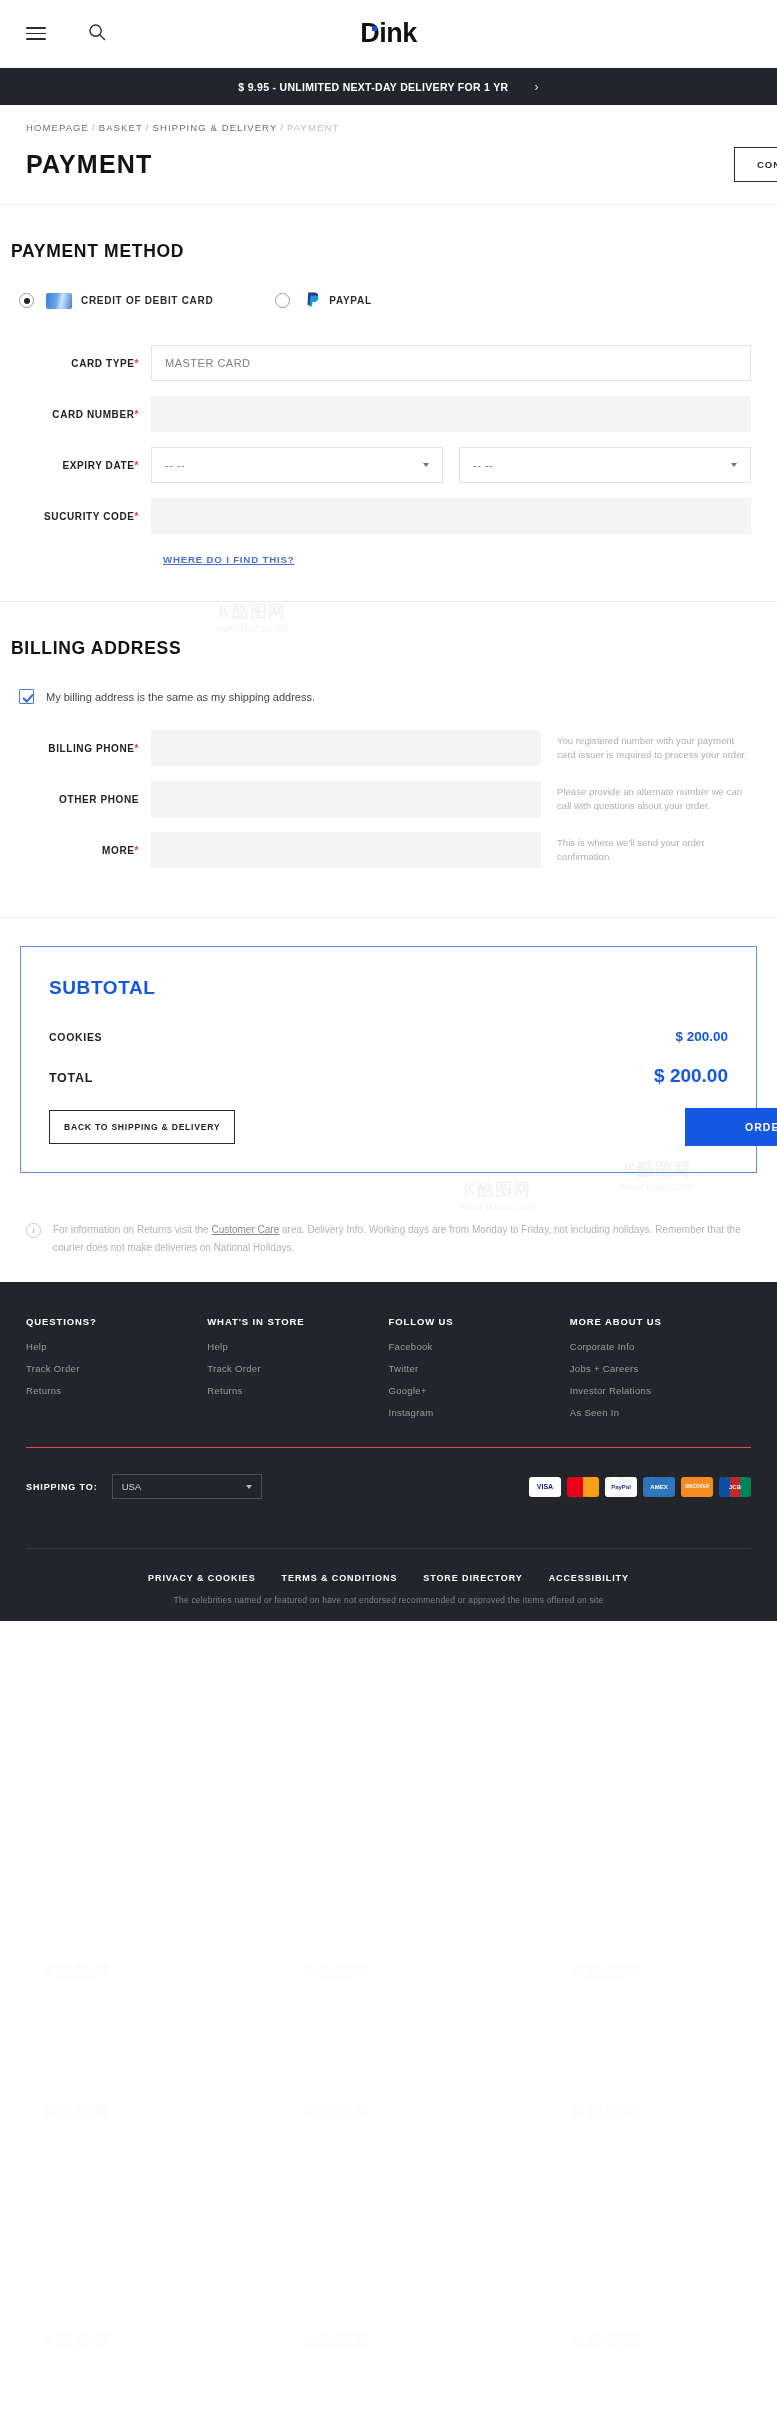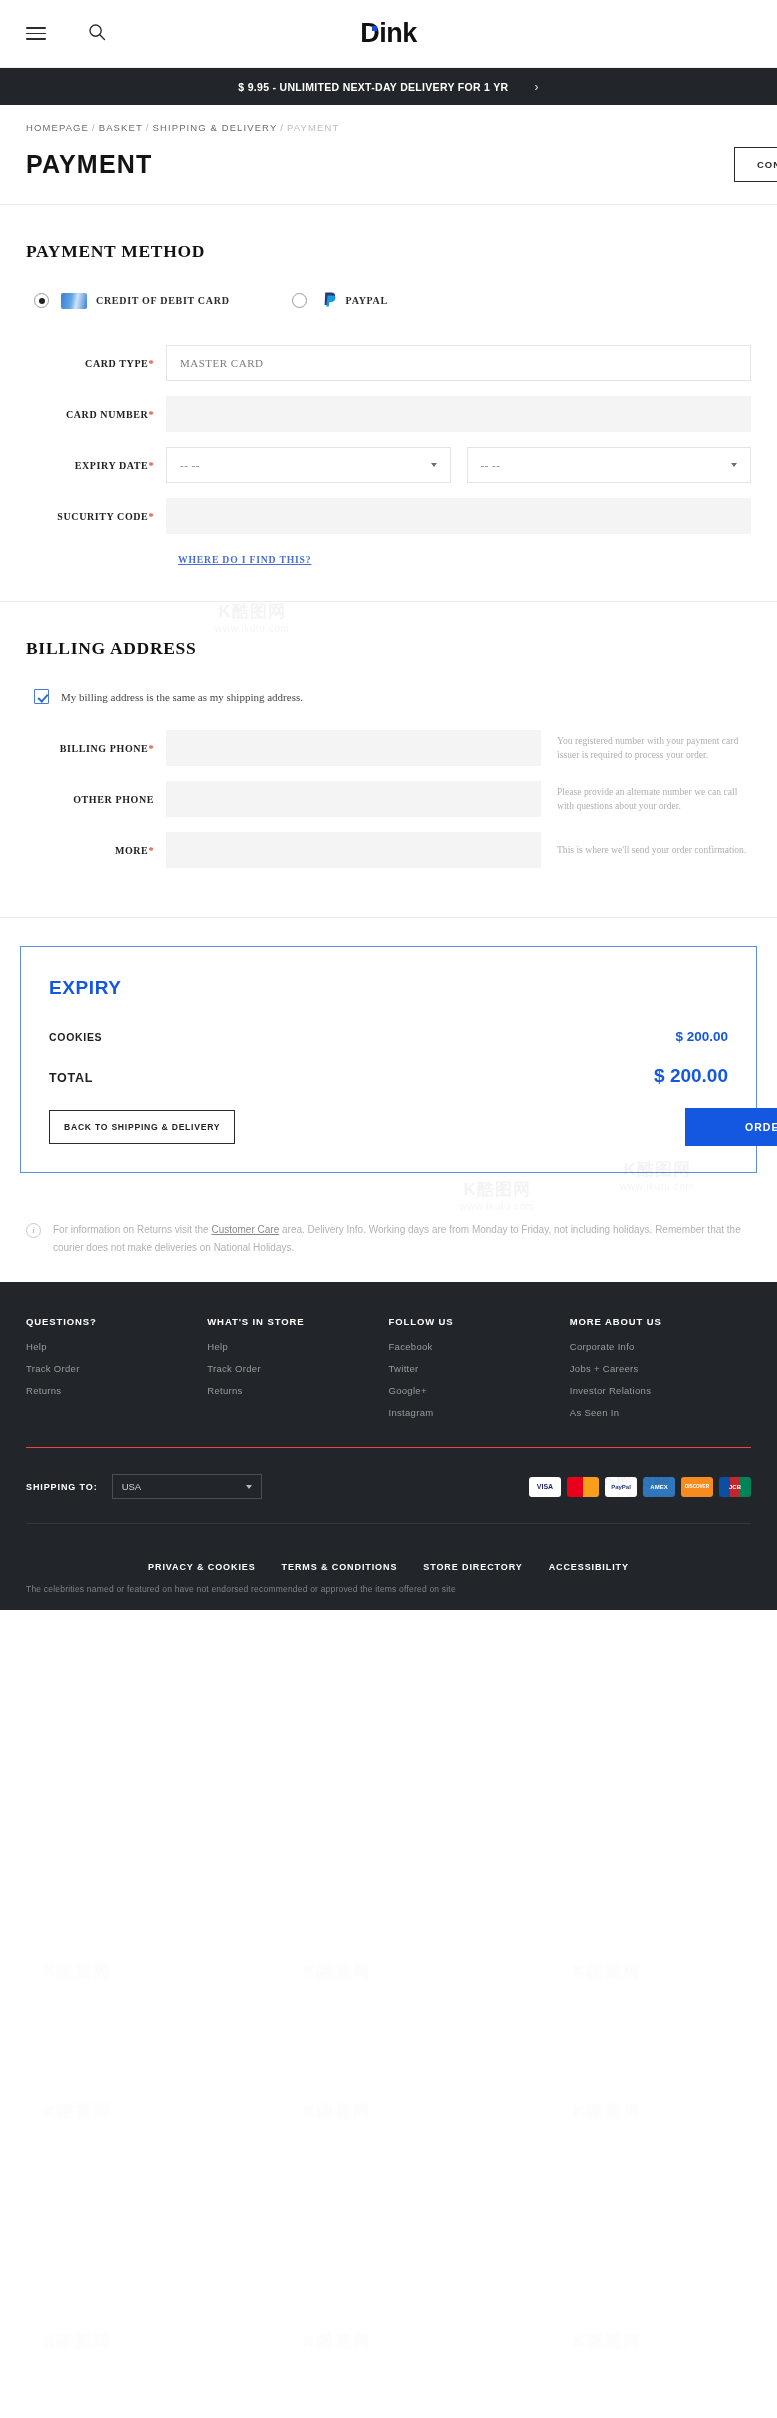--- a/index.html
+++ b/index.html
@@ -88,21 +88,21 @@
     font-weight: bold;
     letter-spacing: 1.1px;
     color: #2b2b2b;
     cursor: pointer;
     white-space: nowrap;
     margin-right: -150px;
     font-family: "Liberation Sans", sans-serif;
   }
 
   
-  .section { padding: 36px 26px 34px 26px; border-bottom: 1px solid #ececec; font-family: Liberation Serif, serif; }
+  .section { padding: 36px 26px 34px 11px; border-bottom: 1px solid #ececec; }
   .section h2 {
     font-size: 17.5px;
     font-weight: bold;
     letter-spacing: 0.7px;
     color: #121212;
     margin-bottom: 30px;
   }
 
   
   .methods { display: flex; align-items: center; gap: 0; padding-left: 8px; }
@@ -347,21 +347,23 @@
     display: flex;
     align-items: center;
     justify-content: center;
     font-size: 7px;
     font-weight: bold;
     color: #1a1f71;
     overflow: hidden;
   }
   .legal {
     border-top: 1px solid #34383d;
-    padding: 38px 0 16px 0;
+    padding: 24px 0 16px 0;
+    text-align: center;
+    margin-top: 25px;
   }
   .legal .links { display: flex; justify-content: center; gap: 26px; margin-bottom: 12px; }
   .legal .links a {
     font-size: 9px;
     font-weight: bold;
     letter-spacing: 0.9px;
     color: #ffffff;
     text-decoration: none;
   }
   .legal p { font-size: 8.5px; color: #7e8287; letter-spacing: .2px; }
@@ -513,21 +515,21 @@
       <div class="field grey">
           <span></span>
         </div>
       <div class="hint">This is where we'll send your order confirmation.</div>
     </div>
   </div>
 </div>
 
 <div class="sumwrap">
   <div class="sumbox">
-    <h3>EXPIRY</h3>
+    <h3>SUBTOTAL</h3>
 
     <div class="sumline">
       <span class="k">COOKIES</span>
       <span class="v">$ 200.00</span>
     </div>
     <div class="sumline total">
       <span class="k">TOTAL</span>
       <span class="v">$ 200.00</span>
     </div>
 

